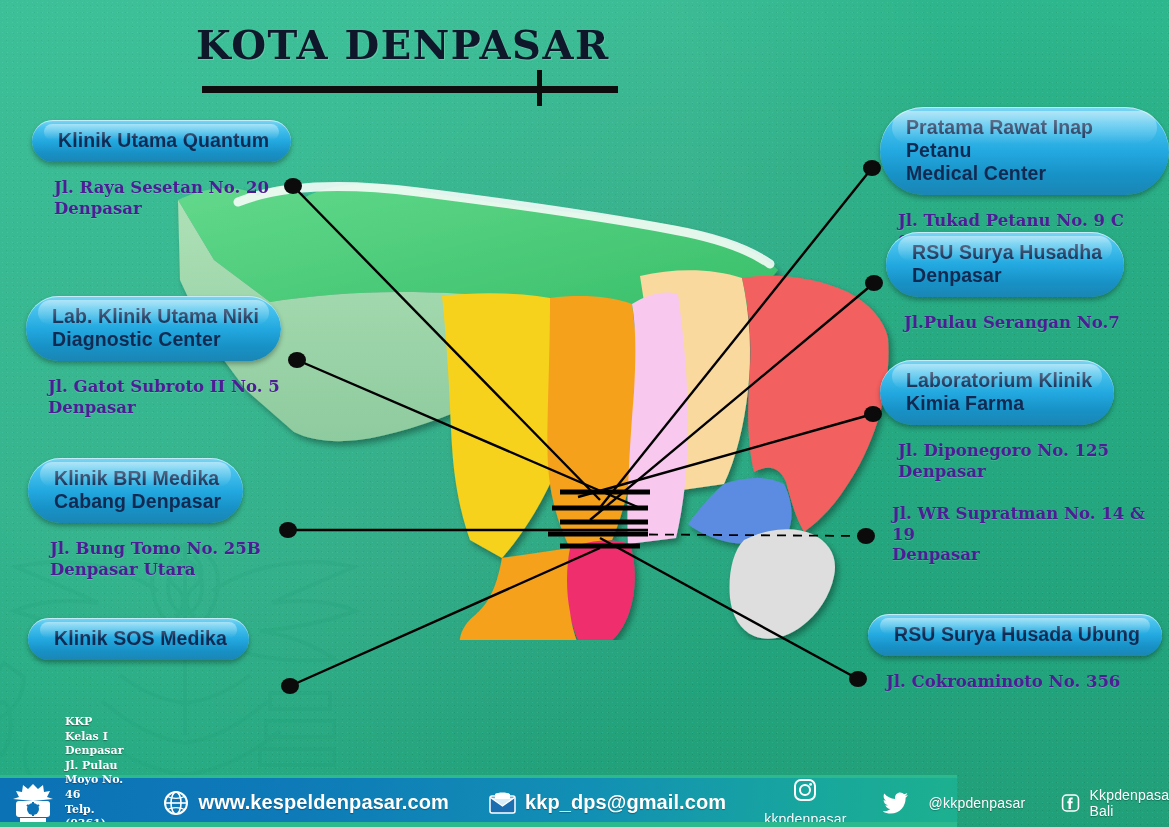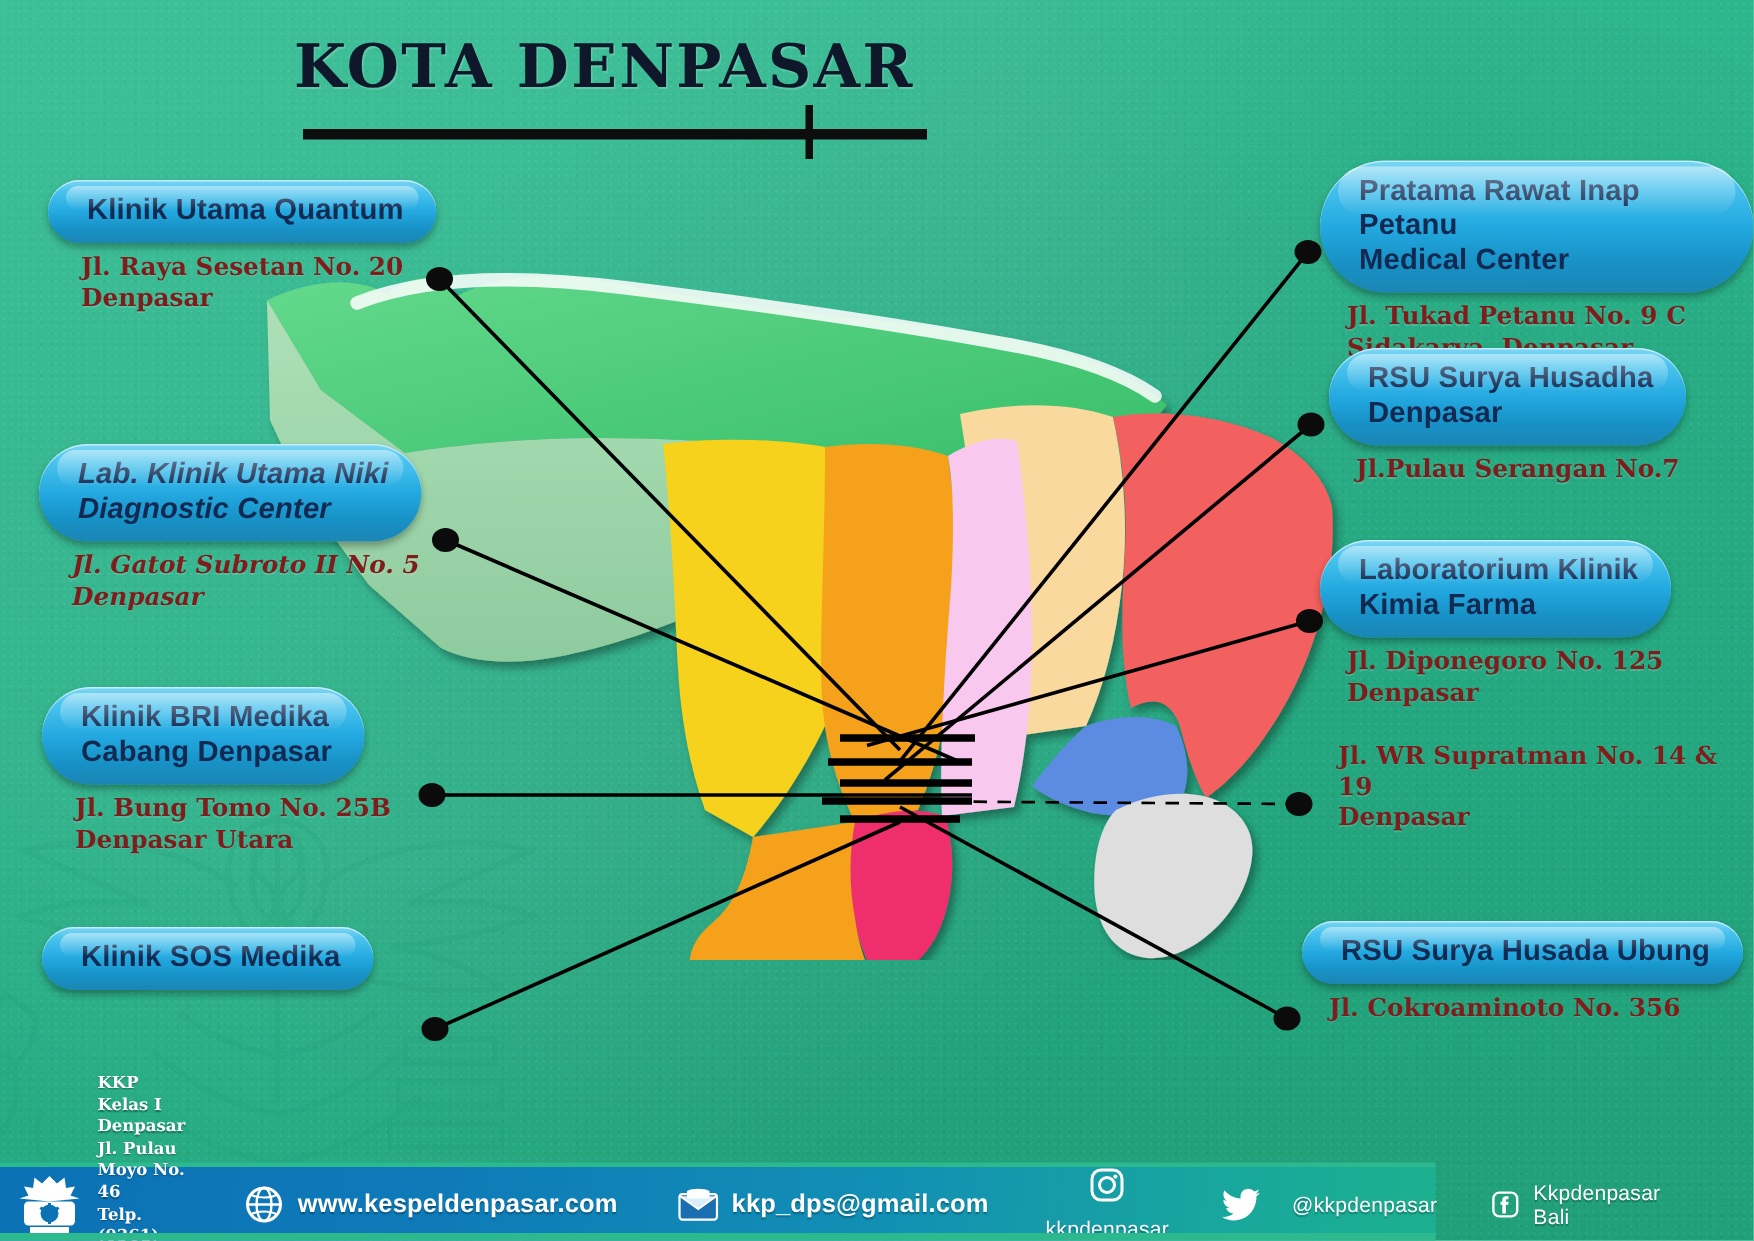--- a/index.html
+++ b/index.html
@@ -77,24 +77,24 @@
     letter-spacing:.1px;
     white-space:pre-line;
   }
   .pill::after{
     content:""; position:absolute; left:12px; right:12px; top:4px; height:38%;
     border-radius:999px;
     background:linear-gradient(180deg, rgba(255,255,255,.45), rgba(255,255,255,0));
     pointer-events:none;
   }
   .addr{
-    margin-top:6px;
+    margin-top:16px;
     font-family:"DejaVu Serif", serif;
     font-weight:700; font-size:16.5px; line-height:1.25;
-    color:#7f1d1d; white-space:pre-line;
+    color:#4c1d95; white-space:pre-line;
     text-shadow:0 1px 0 rgba(255,255,255,.14);
   }
   .callout.left .addr{ margin-left:22px; }
   .callout.right .addr{ margin-left:18px; }
 
   
   #footer{
     position:absolute; left:0; bottom:0; width:957px; height:52px;
     background:linear-gradient(95deg,#0b72b5 0%,#0e7ab8 30%,#1290b4 62%,#18a79d 85%,#1db08f 100%);
     display:flex; align-items:center;
@@ -105,21 +105,21 @@
     background:#2cb98d;
   }
   .f-item{ display:flex; align-items:center; gap:9px; }
   #f-logo{ margin-left:10px; margin-right:9px; flex:0 0 auto; }
   #f-org{
     font-family:"DejaVu Serif", serif;
     color:#fff; font-size:11px; font-weight:700; line-height:1.32;
     white-space:pre-line; margin-right:40px;
     text-shadow:0 1px 1px rgba(0,0,0,.35);
   }
-  .f-txt{ color:#fff; font-weight:700; font-size:17px; letter-spacing:.1px;
+  .f-txt{ color:#fff; font-weight:700; font-size:20px; letter-spacing:.1px;
           text-shadow:0 1px 1px rgba(0,0,0,.3); }
   .f-txt.thin{ font-weight:400; font-size:14px; letter-spacing:.2px; }
   #f-web{ margin-right:40px; }
   #f-mail{ margin-right:38px; }
   #f-ig{ margin-right:36px;flex-direction:column; }
   #f-tw{ margin-right:36px;gap:20px; }
 </style>
 </head>
 <body>
 
@@ -268,21 +268,21 @@
     <ellipse cx="858" cy="679" rx="9" ry="8"></ellipse>
   </g>
 </svg>
 
 <div class="callout left" style="left:32px; top:120px;">
   <div class="pill">Klinik Utama Quantum</div>
   <div class="addr">Jl. Raya Sesetan No. 20
 Denpasar</div>
 </div>
 
-<div class="callout left" style="left:26px; top:296px;font-style:italic;">
+<div class="callout left" style="left:26px; top:296px;">
   <div class="pill">Lab. Klinik Utama Niki
 Diagnostic Center</div>
   <div class="addr">Jl. Gatot Subroto II No. 5
 Denpasar</div>
 </div>
 
 <div class="callout left" style="left:28px; top:458px;">
   <div class="pill">Klinik BRI Medika
 Cabang Denpasar</div>
   <div class="addr">Jl. Bung Tomo No. 25B

